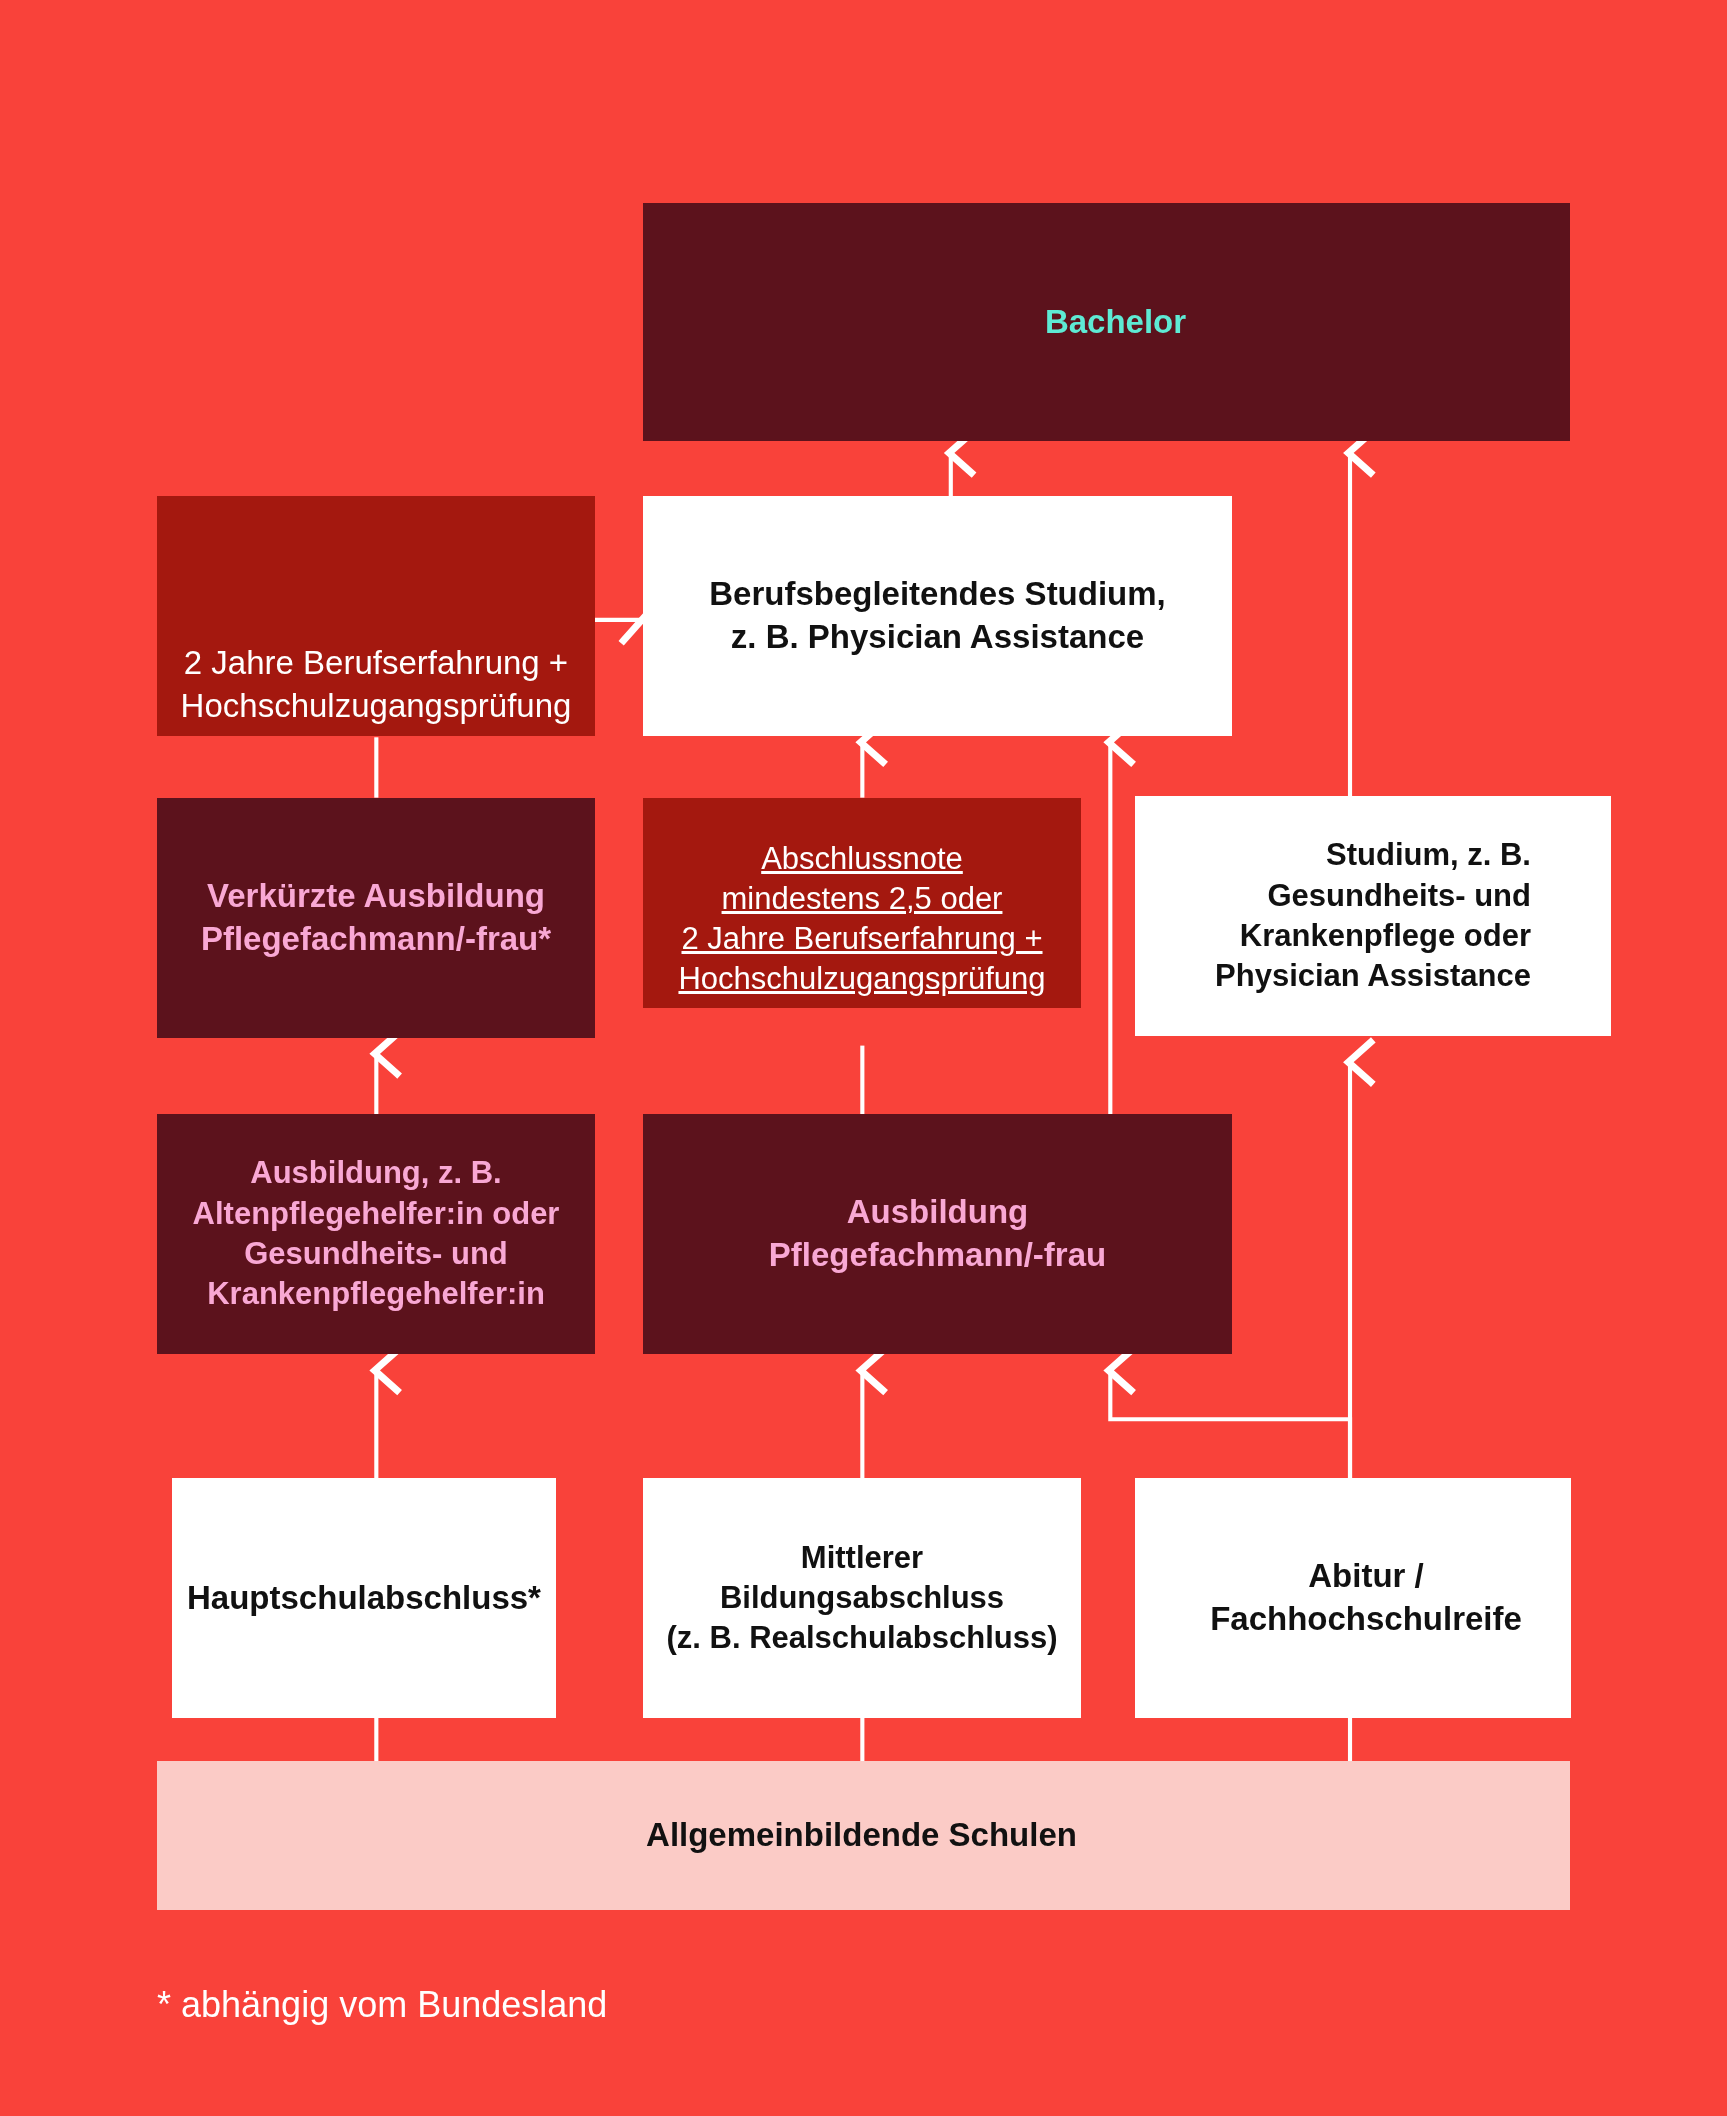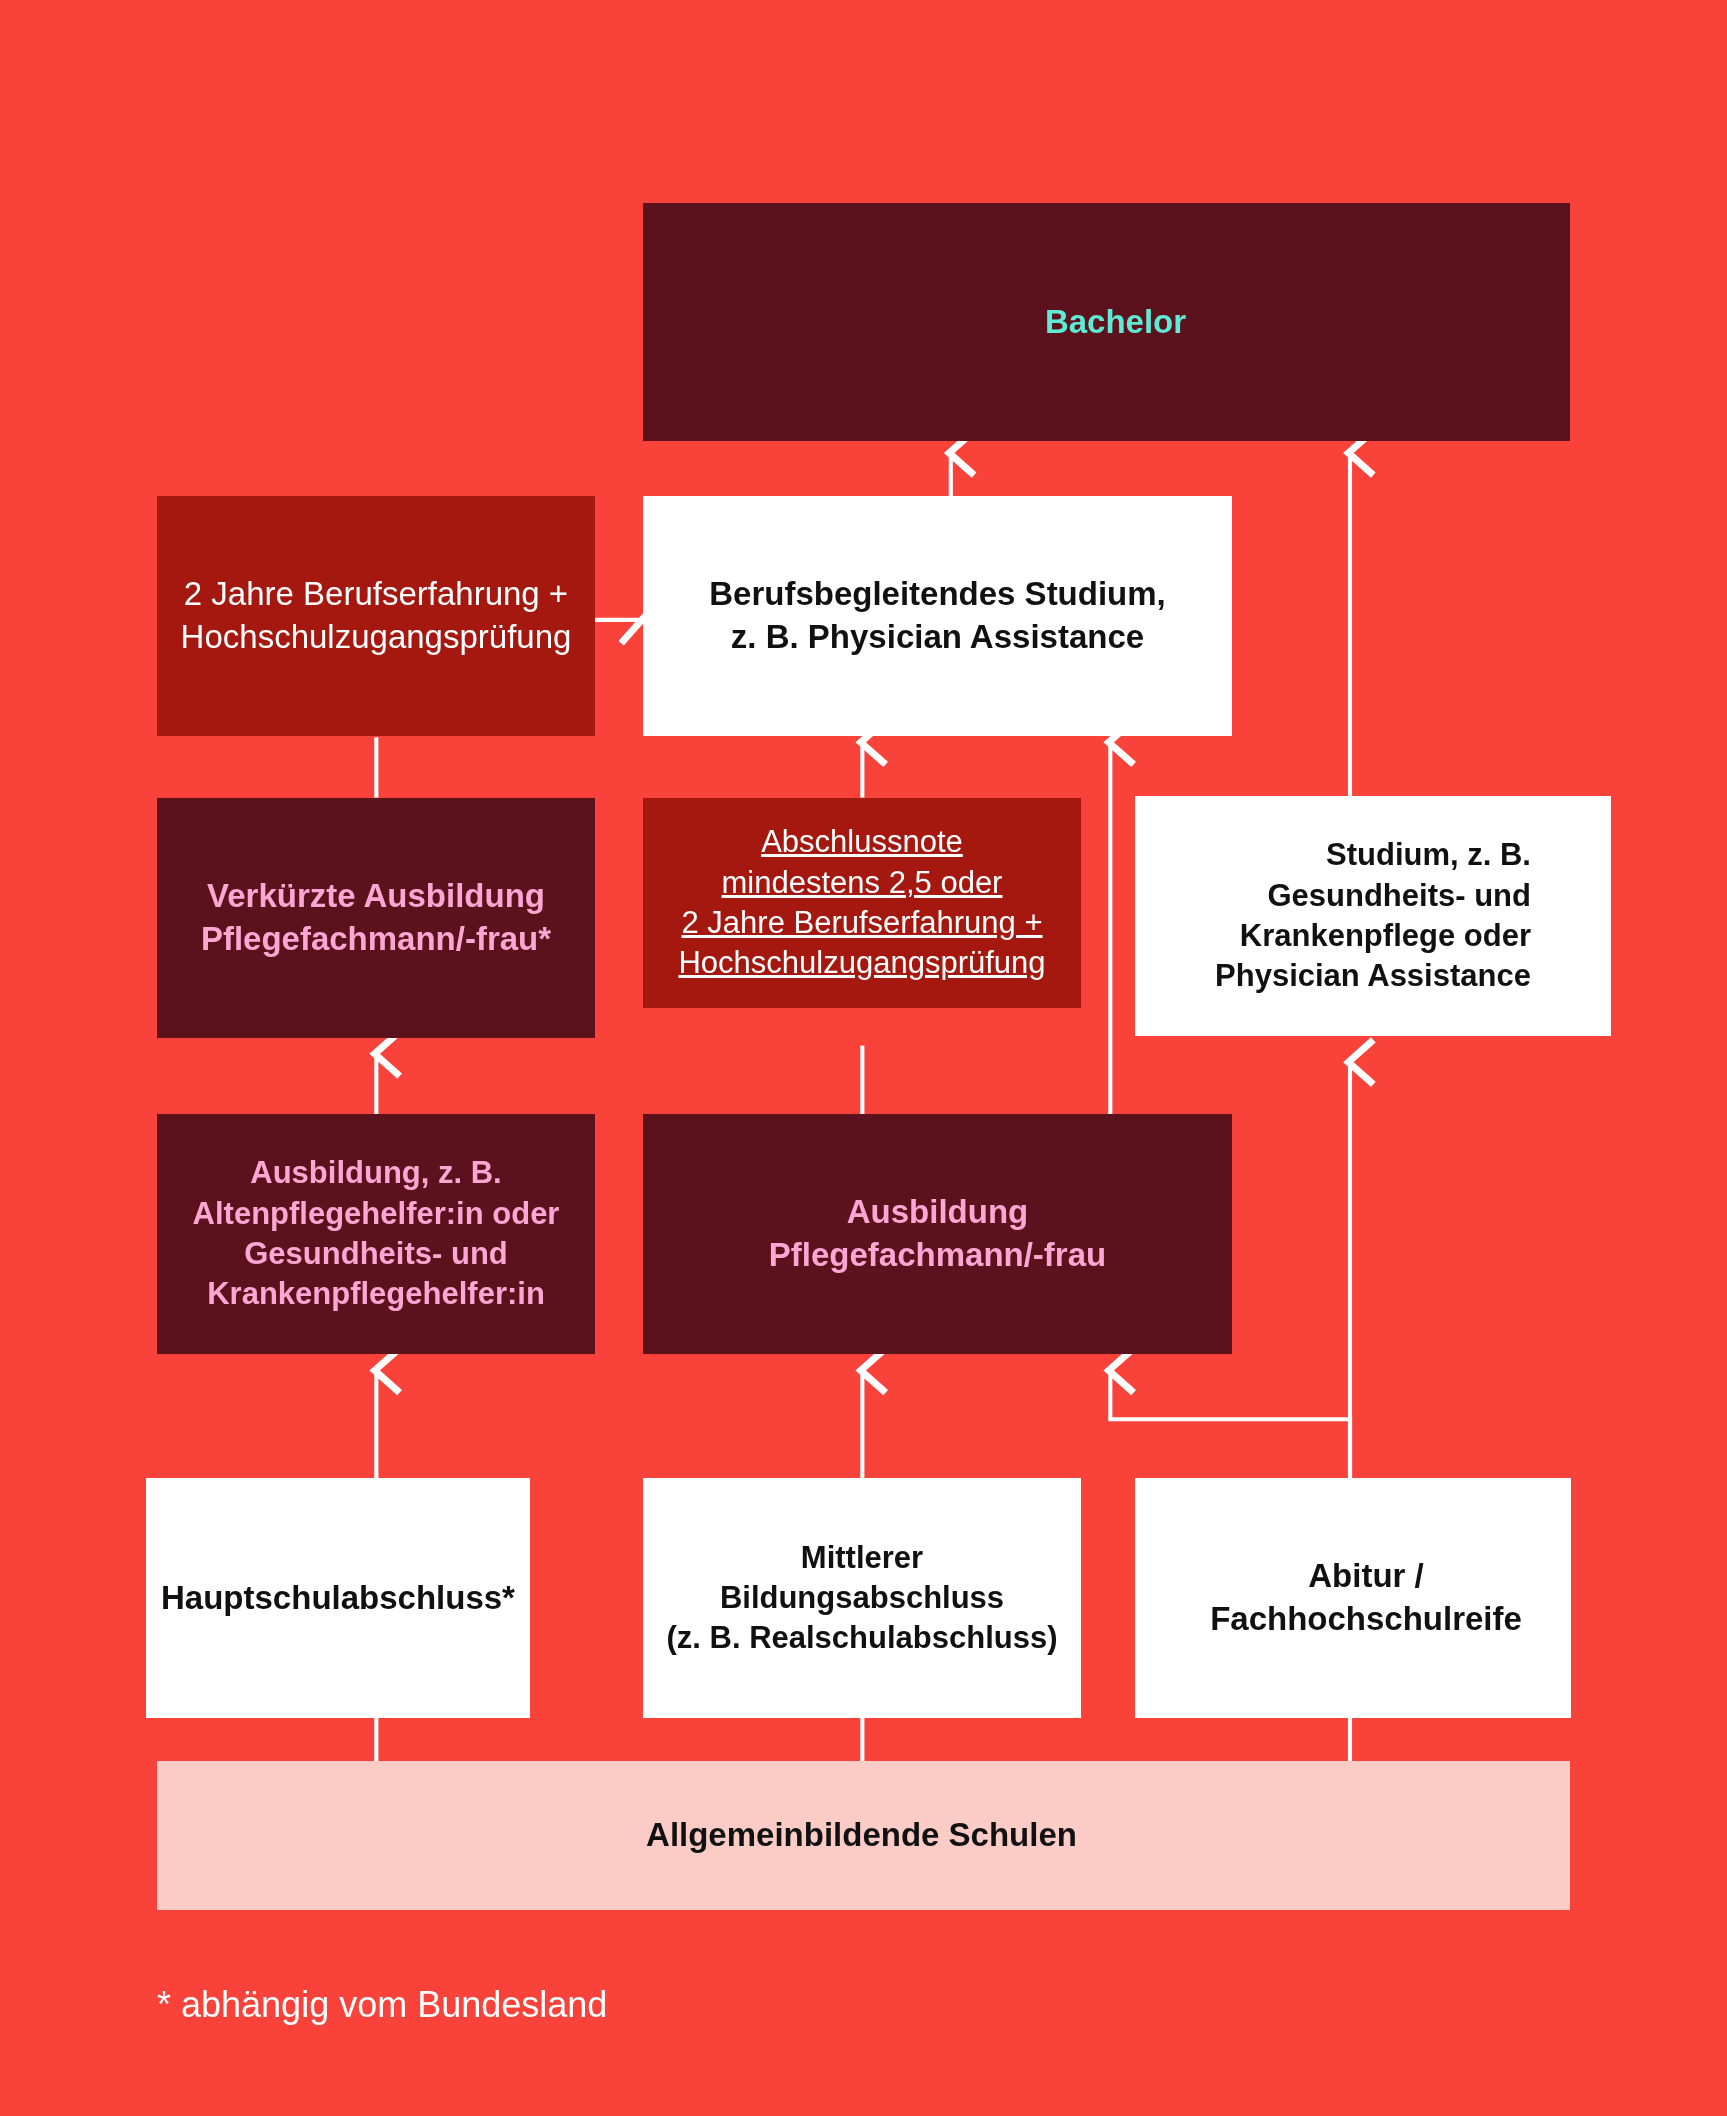--- a/index.html
+++ b/index.html
@@ -27,21 +27,21 @@
     text-align: center;
     padding: 8.3px 18px;
     line-height: 1.30;
     z-index: 3;
   }
   .node .lbl { display: block; white-space: pre-line; }
 
   
   .n-darkest { background: #5C121C; color: #5eead4; font-weight: 700; padding-left: 36px; }
   .n-dark    { background: #5C121C; color: #f9a8d4; font-weight: 700; }
-  .n-mid     { background: #A4180F; color: #FFFFFF; font-weight: 400; }
+  .n-mid     { background: #A4180F; color: #FFFFFF; font-weight: 400; align-items: flex-end; }
   .n-white   { background: #FFFFFF; color: #111111; font-weight: 700; }
   .n-pink    { background: #FBCBC6; color: #111111; font-weight: 700; padding-left: 14px; }
 
   .fs-40 { font-size: 33px; }
   .fs-38 { font-size: 31px; }
 
   
   #wires {
     position: absolute;
     left: 0; top: 0;
@@ -141,21 +141,21 @@
 Altenpflegehelfer:in oder
 Gesundheits- und
 Krankenpflegehelfer:in</span>
   </div>
 
   <div class="node n-dark fs-40" style="left:643px; top:1114px; width:589px; height:240px;">
     <span class="lbl">Ausbildung
 Pflegefachmann/-frau</span>
   </div>
 
-  <div class="node n-white fs-40" style="left:146px; top:1478px; width:384px; height:240px;">
+  <div class="node n-white fs-40" style="left:172px; top:1478px; width:384px; height:240px;">
     <span class="lbl">Hauptschulabschluss*</span>
   </div>
 
   <div class="node n-white fs-38" style="left:643px; top:1478px; width:438px; height:240px;align-items:center;">
     <span class="lbl">Mittlerer
 Bildungsabschluss
 (z. B. Realschulabschluss)</span>
   </div>
 
   <div class="node n-white fs-40" style="left:1135px; top:1478px; width:436px; height:240px;padding-left:44px;">

